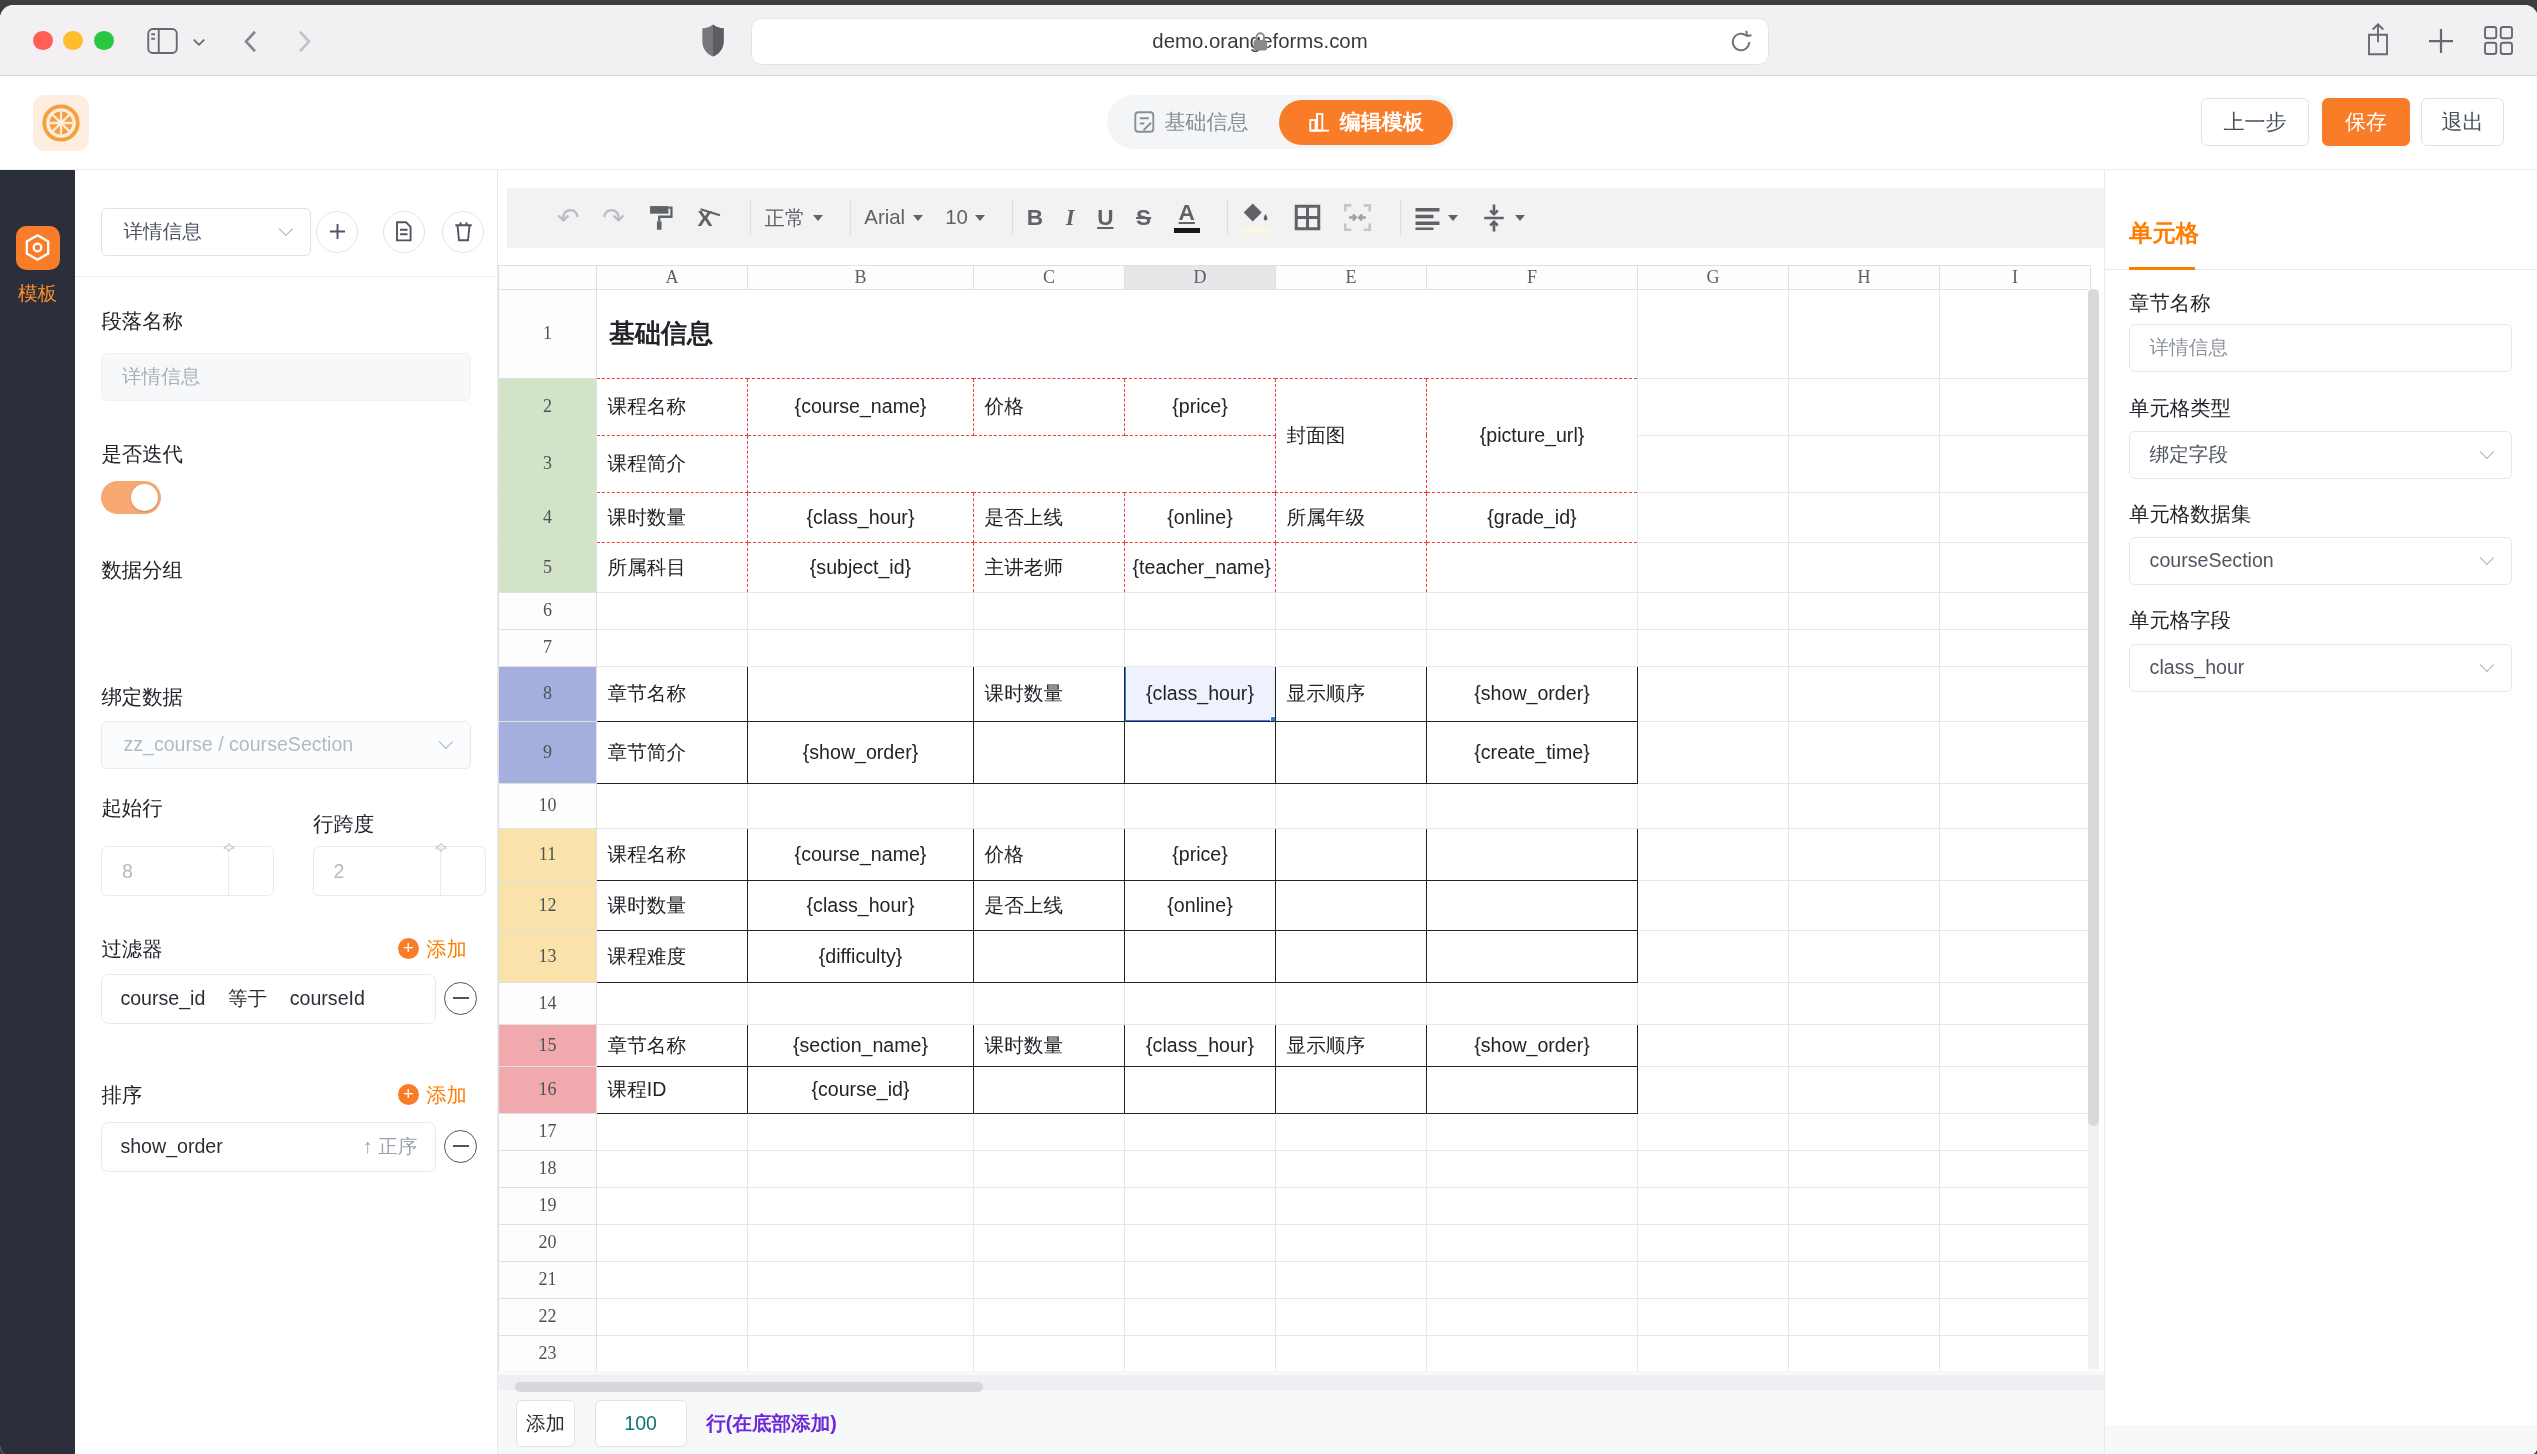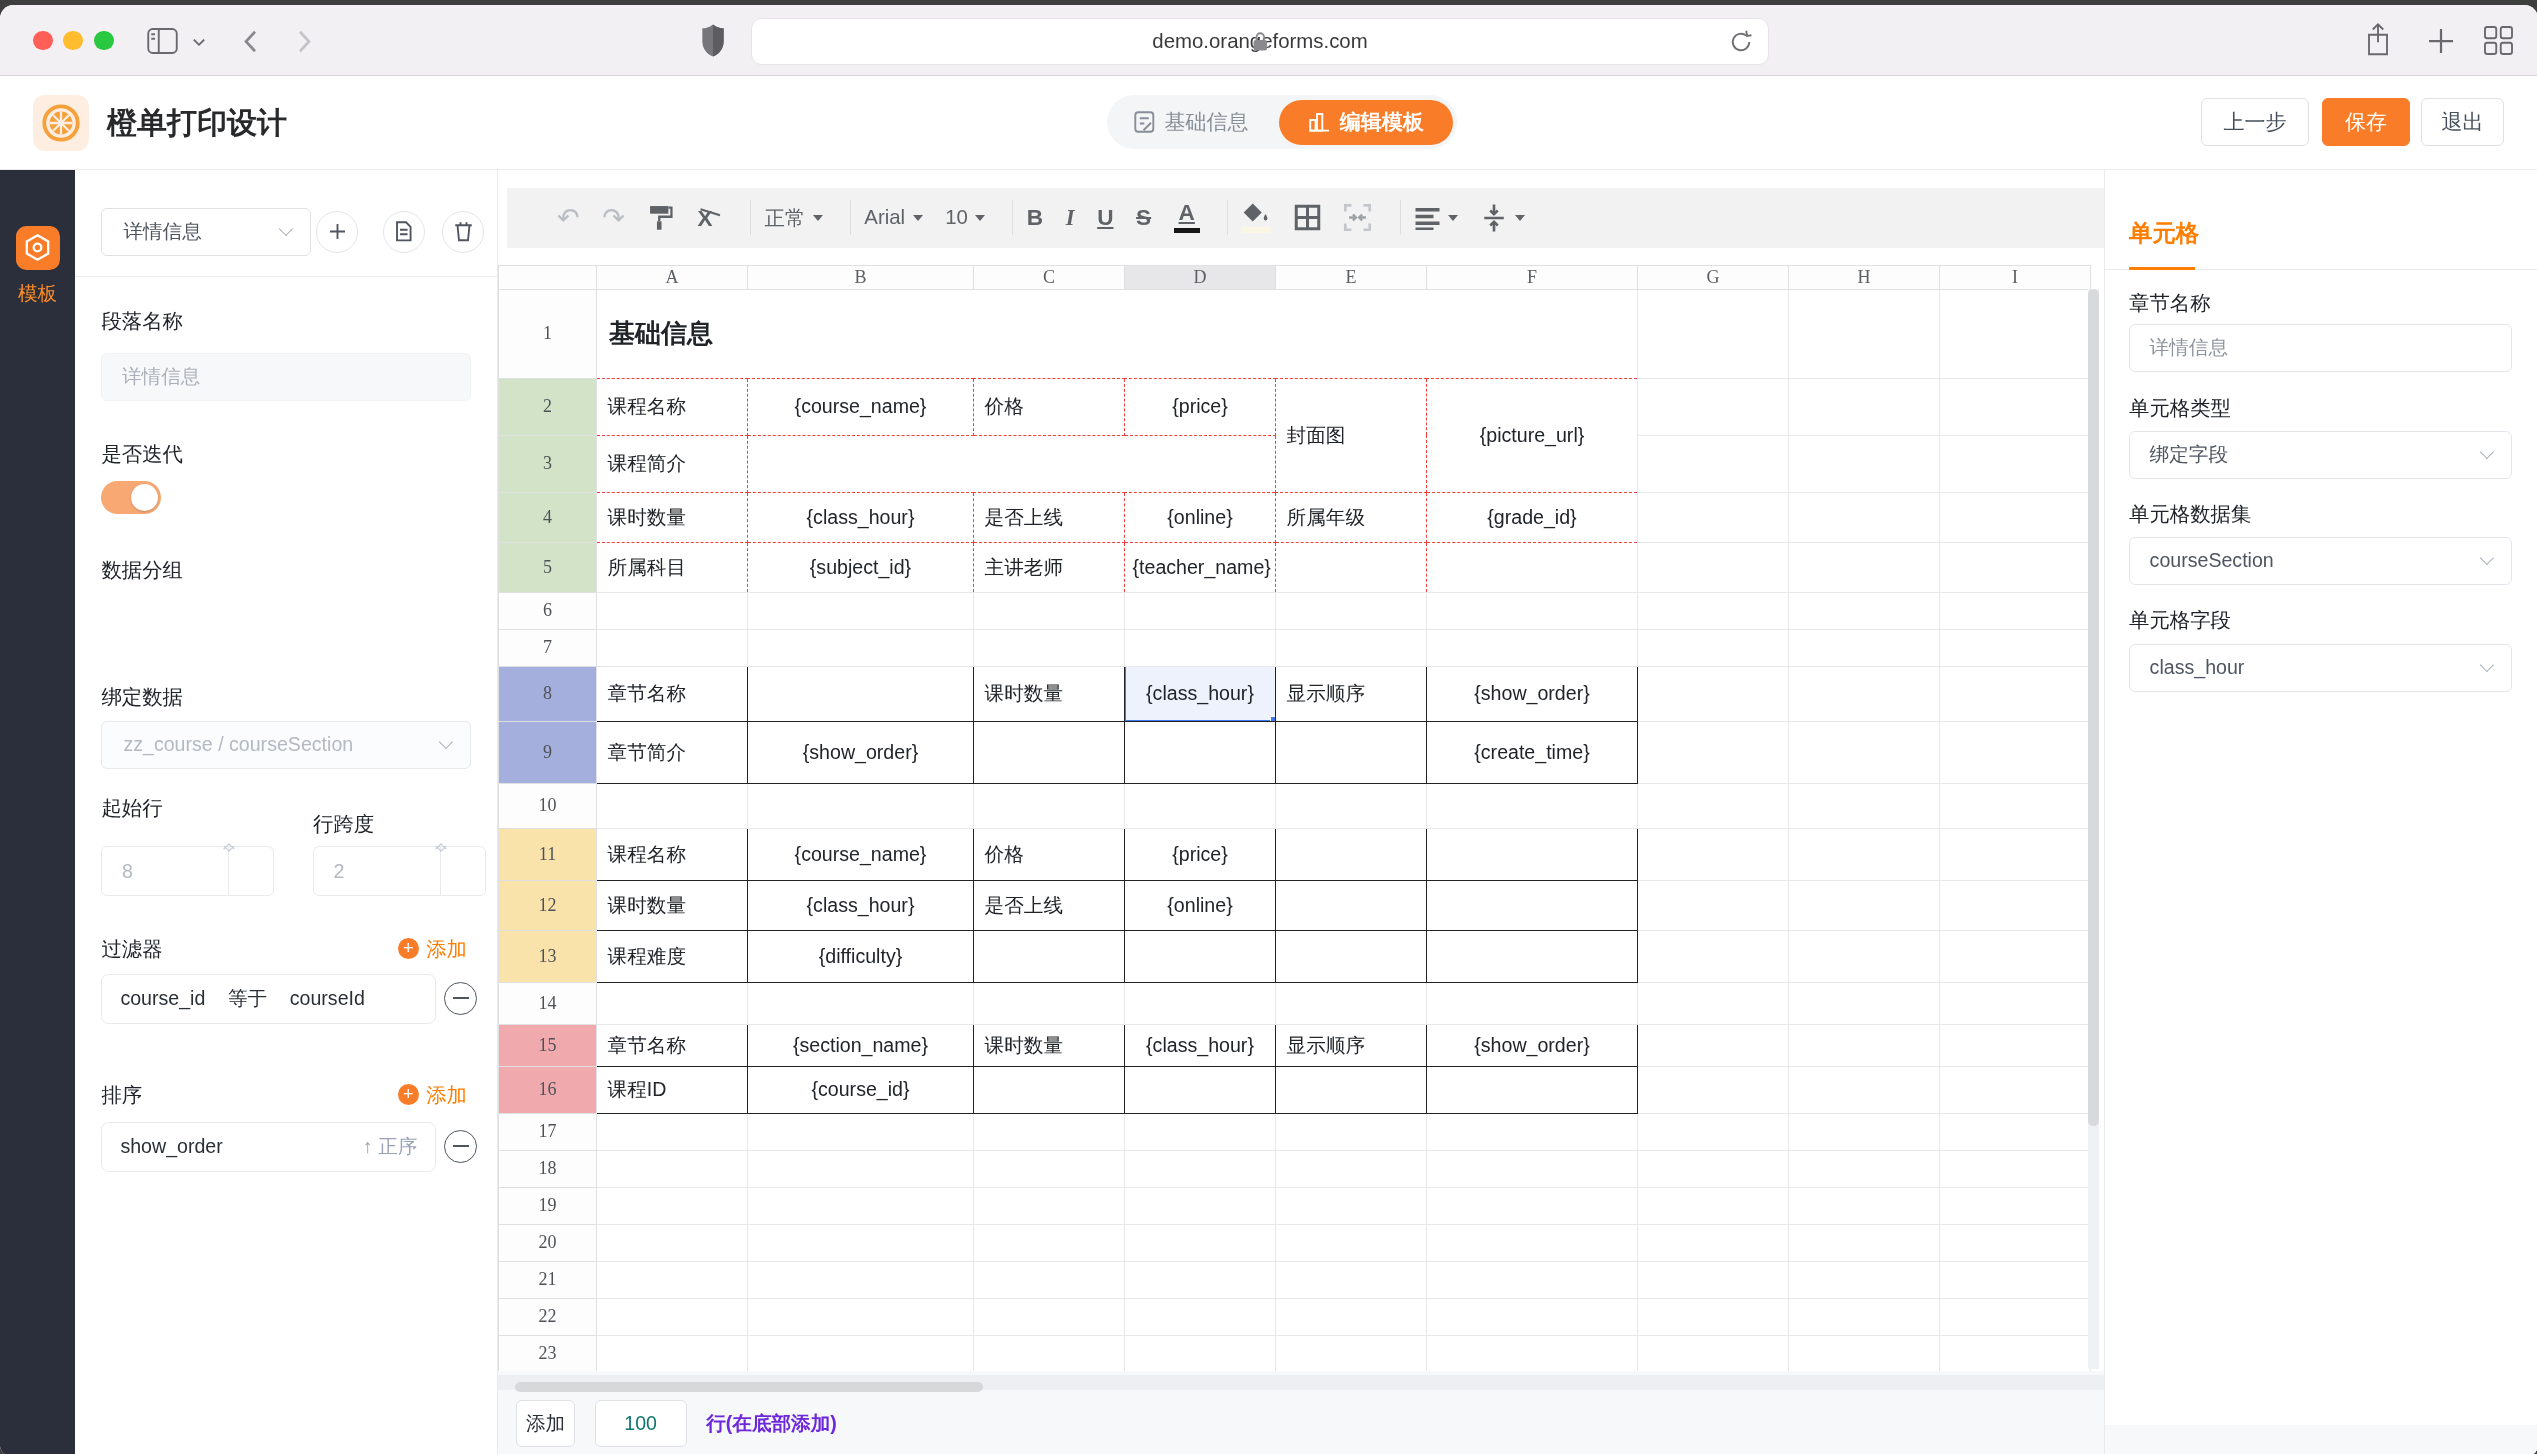--- a/index.html
+++ b/index.html
@@ -168,21 +168,20 @@
           <circle cx="25" cy="25" r="15" fill="#f5a03a"></circle>
           <g stroke="#fdeee1" stroke-width="3">
             <line x1="25" y1="10" x2="25" y2="40"></line>
             <line x1="10" y1="25" x2="40" y2="25"></line>
             <line x1="14.4" y1="14.4" x2="35.6" y2="35.6"></line>
             <line x1="35.6" y1="14.4" x2="14.4" y2="35.6"></line>
           </g>
           <circle cx="25" cy="25" r="4" fill="#fdeee1"></circle>
         </svg>
     </div>
-    <div class="apptitle">橙单打印设计</div>
     <div class="seg">
       <div class="opt">
         <svg width="22.6" height="24" viewBox="0 0 30 32">
             <rect x="3" y="3" width="24" height="26" rx="4" fill="none" stroke="#878e98" stroke-width="2.5"></rect>
             <line x1="9" y1="11" x2="21" y2="11" stroke="#878e98" stroke-width="2.5"></line>
             <line x1="9" y1="18" x2="15" y2="18" stroke="#878e98" stroke-width="2.5"></line>
             <line x1="14" y1="27" x2="24" y2="17" stroke="#878e98" stroke-width="2.5"></line>
           </svg>
         <span>基础信息</span>
       </div>

